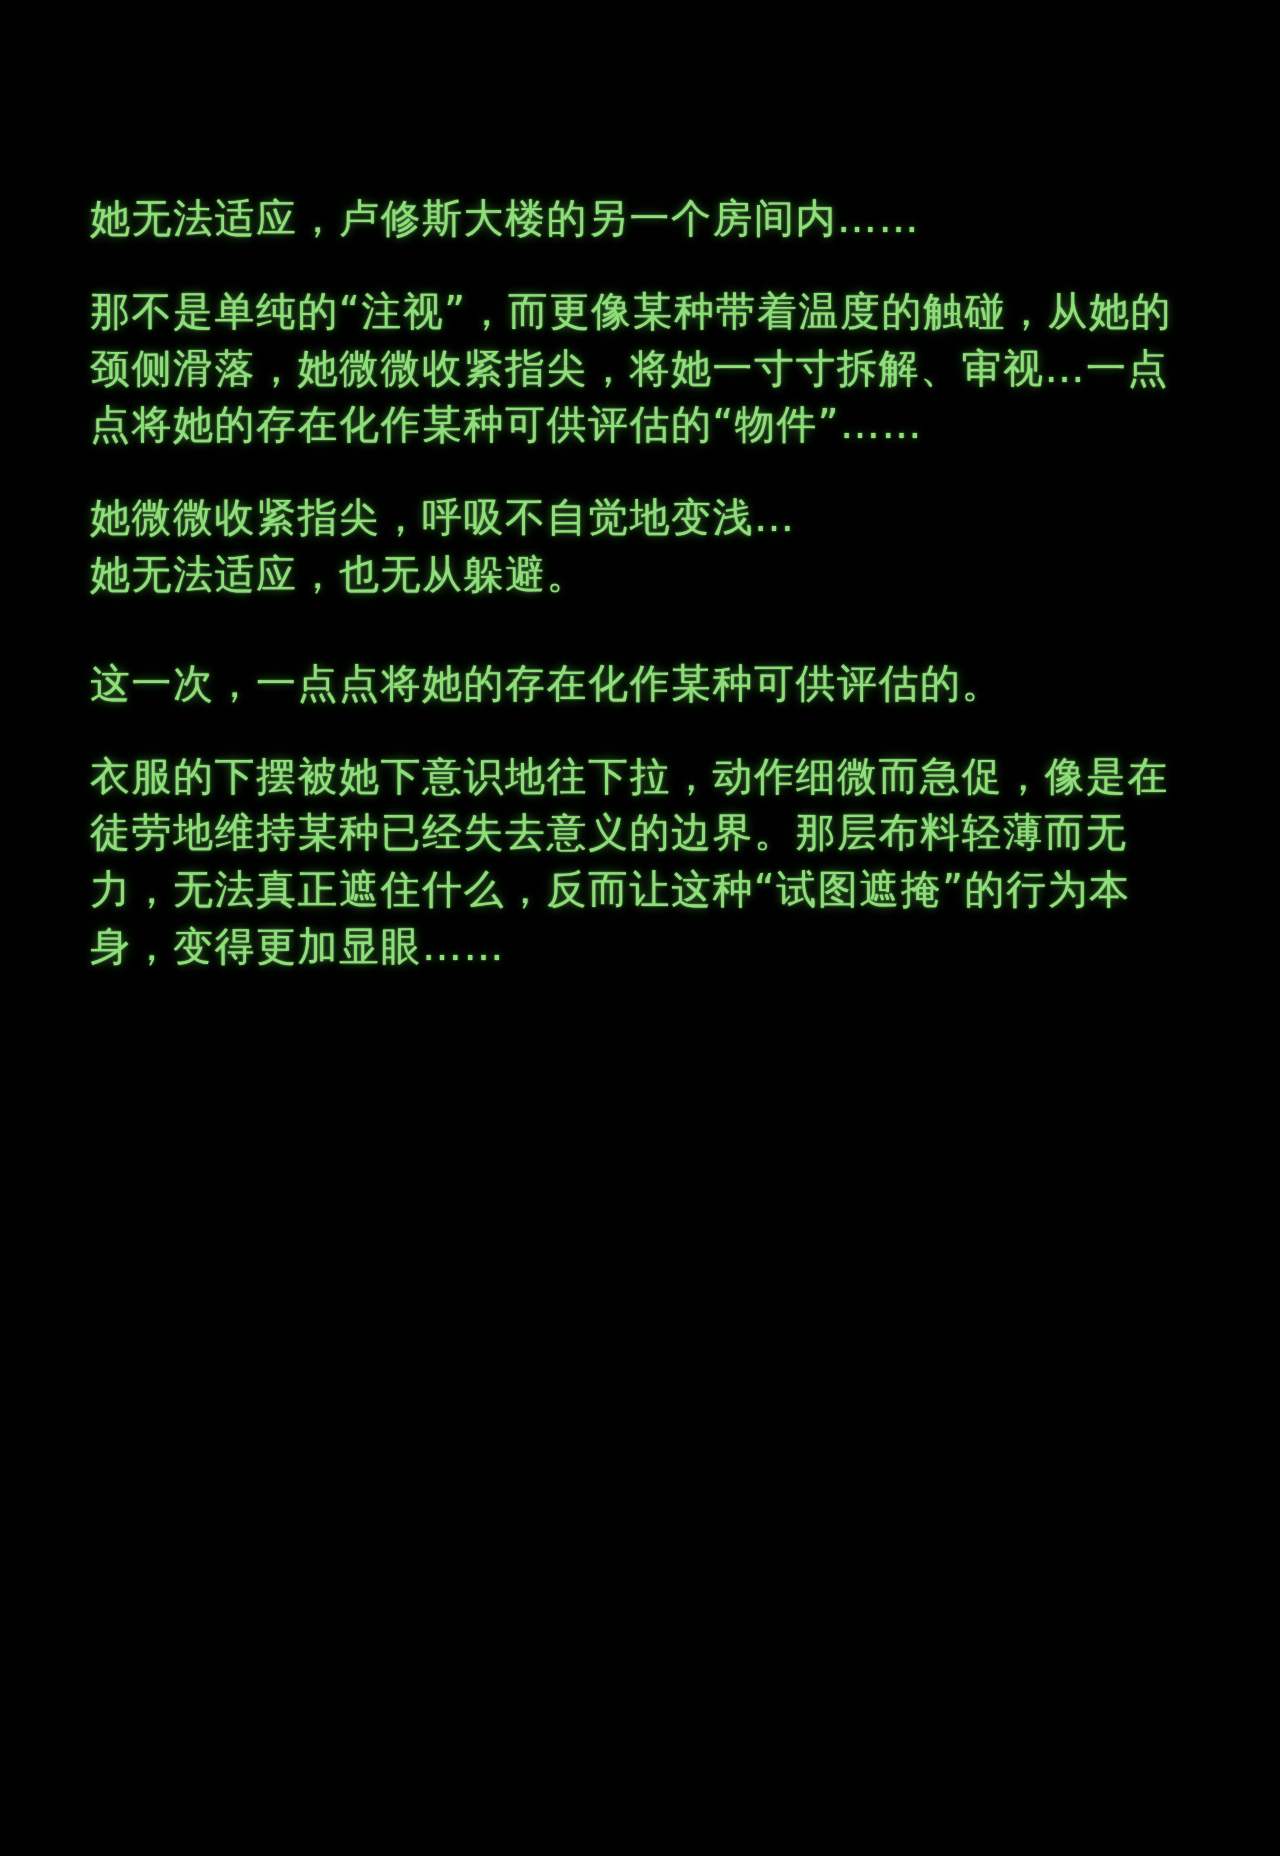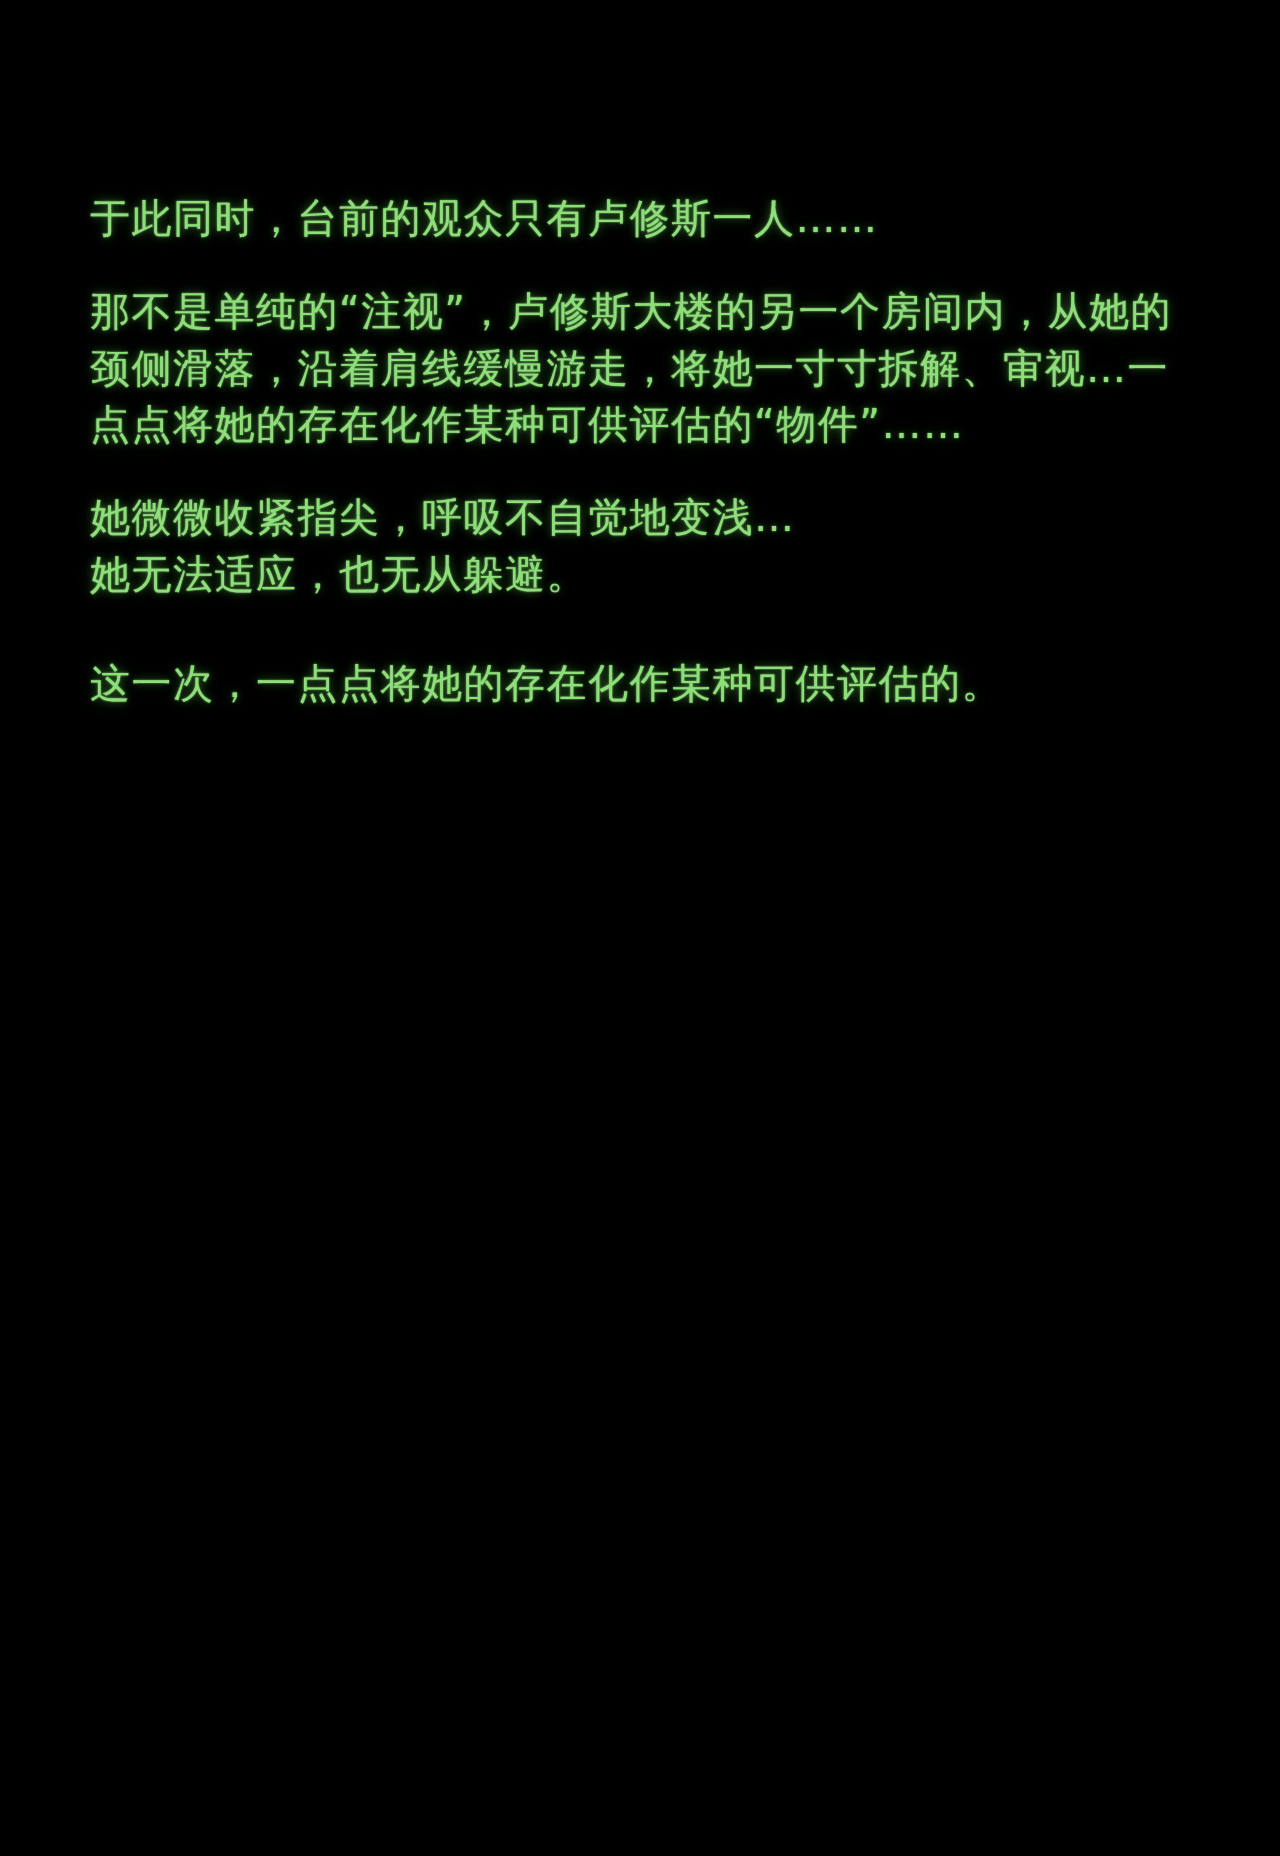--- a/index.html
+++ b/index.html
@@ -39,19 +39,20 @@
   }
   .para.gap-big {
     margin-bottom: 52px;
   }
 </style>
 </head>
 <body>
 
 <div class="page">
   <div class="story">
-    <p class="para">于此同时，台前的观众只有卢修斯一人……</p>
-    <p class="para">那不是单纯的“注视”，卢修斯大楼的另一个房间内，从她的颈侧滑落，沿着肩线缓慢游走，将她一寸寸拆解、审视…一点点将她的存在化作某种可供评估的“物件”……</p>
+    <p class="para">她无法适应，卢修斯大楼的另一个房间内……</p>
+    <p class="para">那不是单纯的“注视”，而更像某种带着温度的触碰，从她的颈侧滑落，她微微收紧指尖，将她一寸寸拆解、审视…一点点将她的存在化作某种可供评估的“物件”……</p>
     <p class="para gap-big">她微微收紧指尖，呼吸不自觉地变浅…
 她无法适应，也无从躲避。</p>
     <p class="para">这一次，一点点将她的存在化作某种可供评估的。</p>
+    <p class="para">衣服的下摆被她下意识地往下拉，动作细微而急促，像是在徒劳地维持某种已经失去意义的边界。那层布料轻薄而无力，无法真正遮住什么，反而让这种“试图遮掩”的行为本身，变得更加显眼……</p>
   </div>
 </div>
 
 </body></html>

